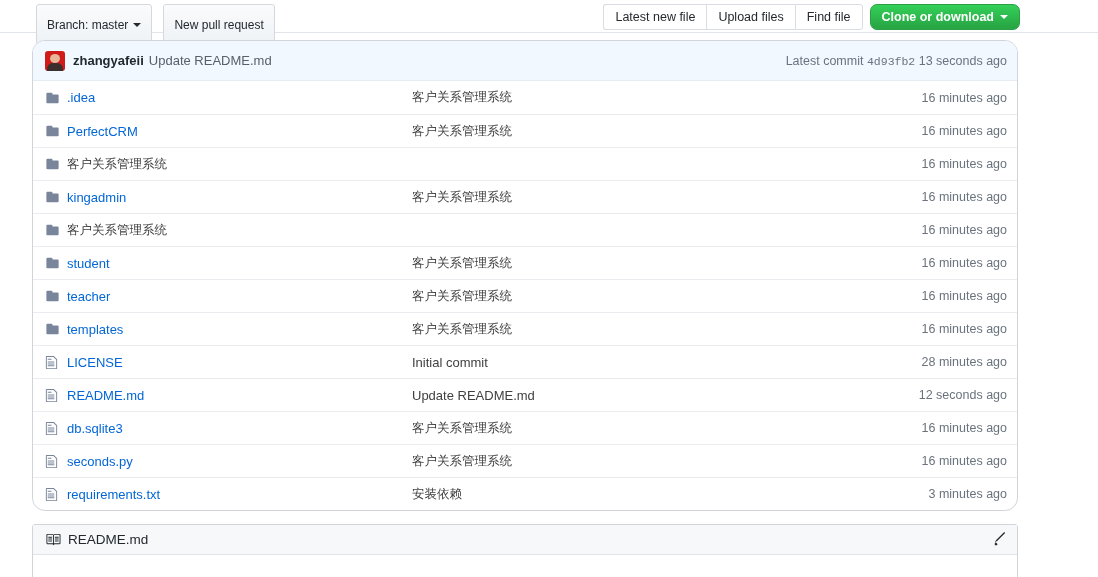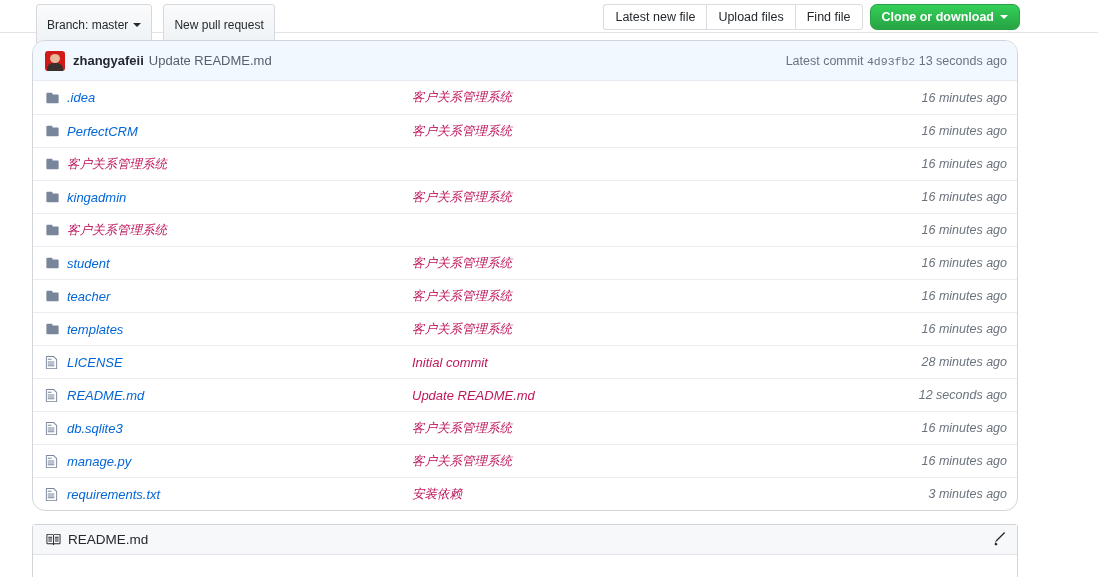--- a/index.html
+++ b/index.html
@@ -108,27 +108,26 @@
   .commit-msg { margin-left: 5px; color: #586069; }
   .commit-right { margin-left: auto; color: #6a737d; font-size: 12.5px; white-space: nowrap; }
   .commit-right .sha { font-family: "Liberation Mono", "DejaVu Sans Mono", monospace; font-size: 11.5px; }
 
   .row {
     display: flex; align-items: center;
     height: 33px;
     border-top: 1px solid #eaecef;
     font-size: 13px;
     padding: 0 10px 0 12px;
-    font-style: italic;
   }
   .row:first-of-type { border-top: none; }
   .cell-icon { width: 22px; flex: none; display:flex; align-items:center; }
   .cell-name { width: 345px; flex: none; overflow:hidden; white-space:nowrap; text-overflow:ellipsis; }
   .cell-name a { color: #0366d6; text-decoration: none; cursor: pointer; }
-  .cell-msg { flex: 1; color: #be185d; overflow:hidden; white-space:nowrap; text-overflow:ellipsis; }
+  .cell-msg { flex: 1; color: #404040; overflow:hidden; white-space:nowrap; text-overflow:ellipsis; }
   .cell-msg.cjk { font-size: 12.5px; }
   .cell-age { width: 125px; flex: none; text-align: right; color: #6a737d; font-size: 12.5px; white-space: nowrap; }
 
   
   .ico { display:block; }
 
   
   .readmebox {
     position: absolute; left: 32px; top: 524px;
     width: 986px; height: 70px;
@@ -315,21 +314,21 @@
         <div class="cell-msg cjk">客户关系管理系统</div>
         <div class="cell-age">16 minutes ago</div>
       </div>
 
       <div class="row">
         <div class="cell-icon">
           <svg class="ico" width="13" height="15" viewBox="0 0 12 16" aria-hidden="true">
               <path fill="#79859b" d="M6 5H2V4h4v1zM2 8h7V7H2v1zm0 2h7V9H2v1zm0 2h7v-1H2v1zm10-7.5V14c0 .55-.45 1-1 1H1c-.55 0-1-.45-1-1V2c0-.55.45-1 1-1h7.5L12 4.5zM11 5L8 2H1v12h10V5z"></path>
             </svg>
         </div>
-        <div class="cell-name"><a>manage.py</a></div>
+        <div class="cell-name"><a>seconds.py</a></div>
         <div class="cell-msg cjk">客户关系管理系统</div>
         <div class="cell-age">16 minutes ago</div>
       </div>
 
       <div class="row">
         <div class="cell-icon">
           <svg class="ico" width="13" height="15" viewBox="0 0 12 16" aria-hidden="true">
               <path fill="#79859b" d="M6 5H2V4h4v1zM2 8h7V7H2v1zm0 2h7V9H2v1zm0 2h7v-1H2v1zm10-7.5V14c0 .55-.45 1-1 1H1c-.55 0-1-.45-1-1V2c0-.55.45-1 1-1h7.5L12 4.5zM11 5L8 2H1v12h10V5z"></path>
             </svg>
         </div>

